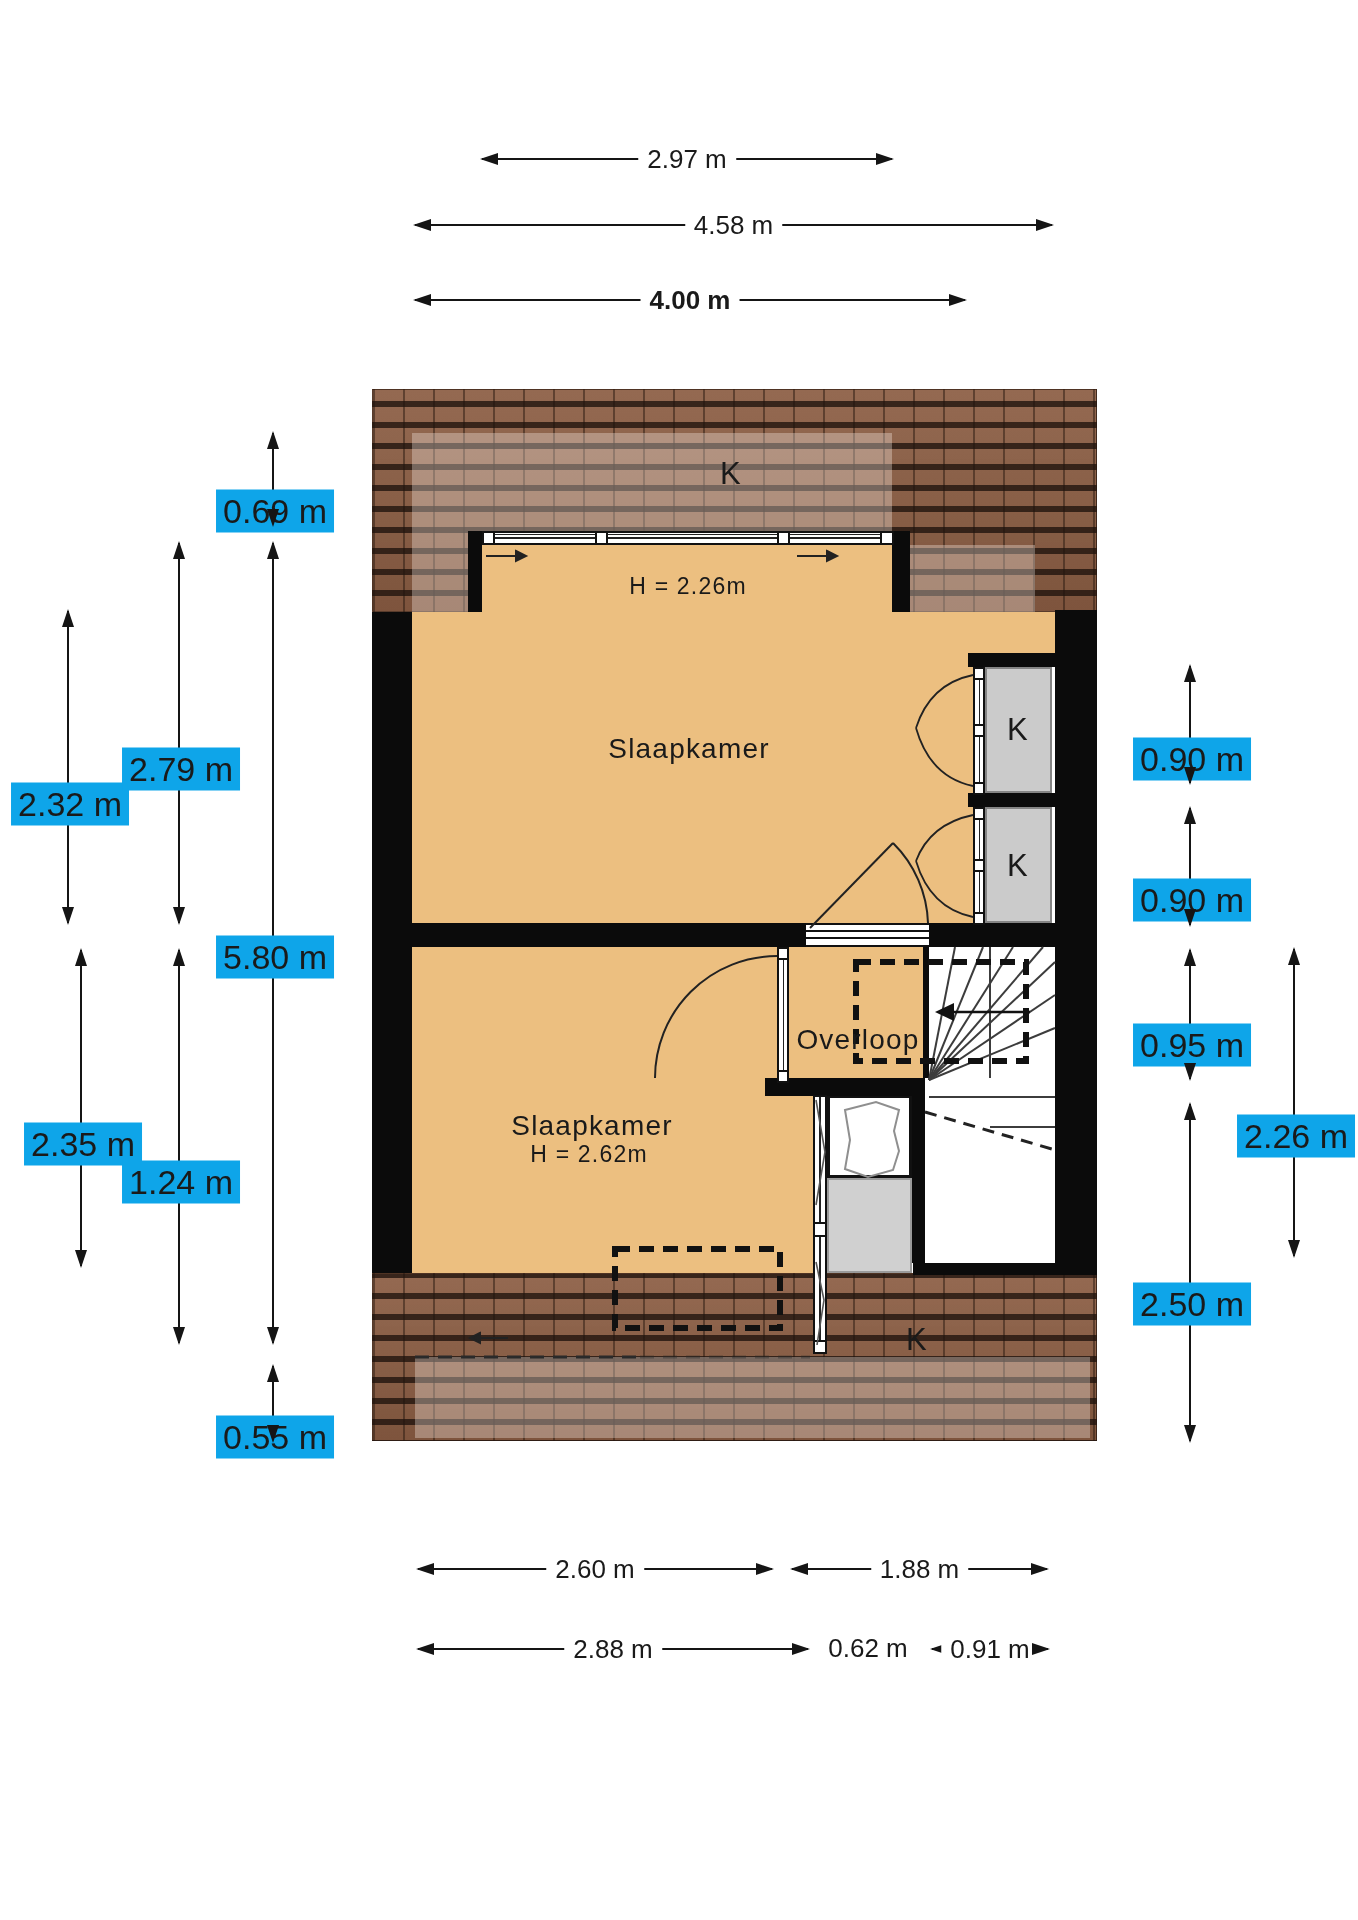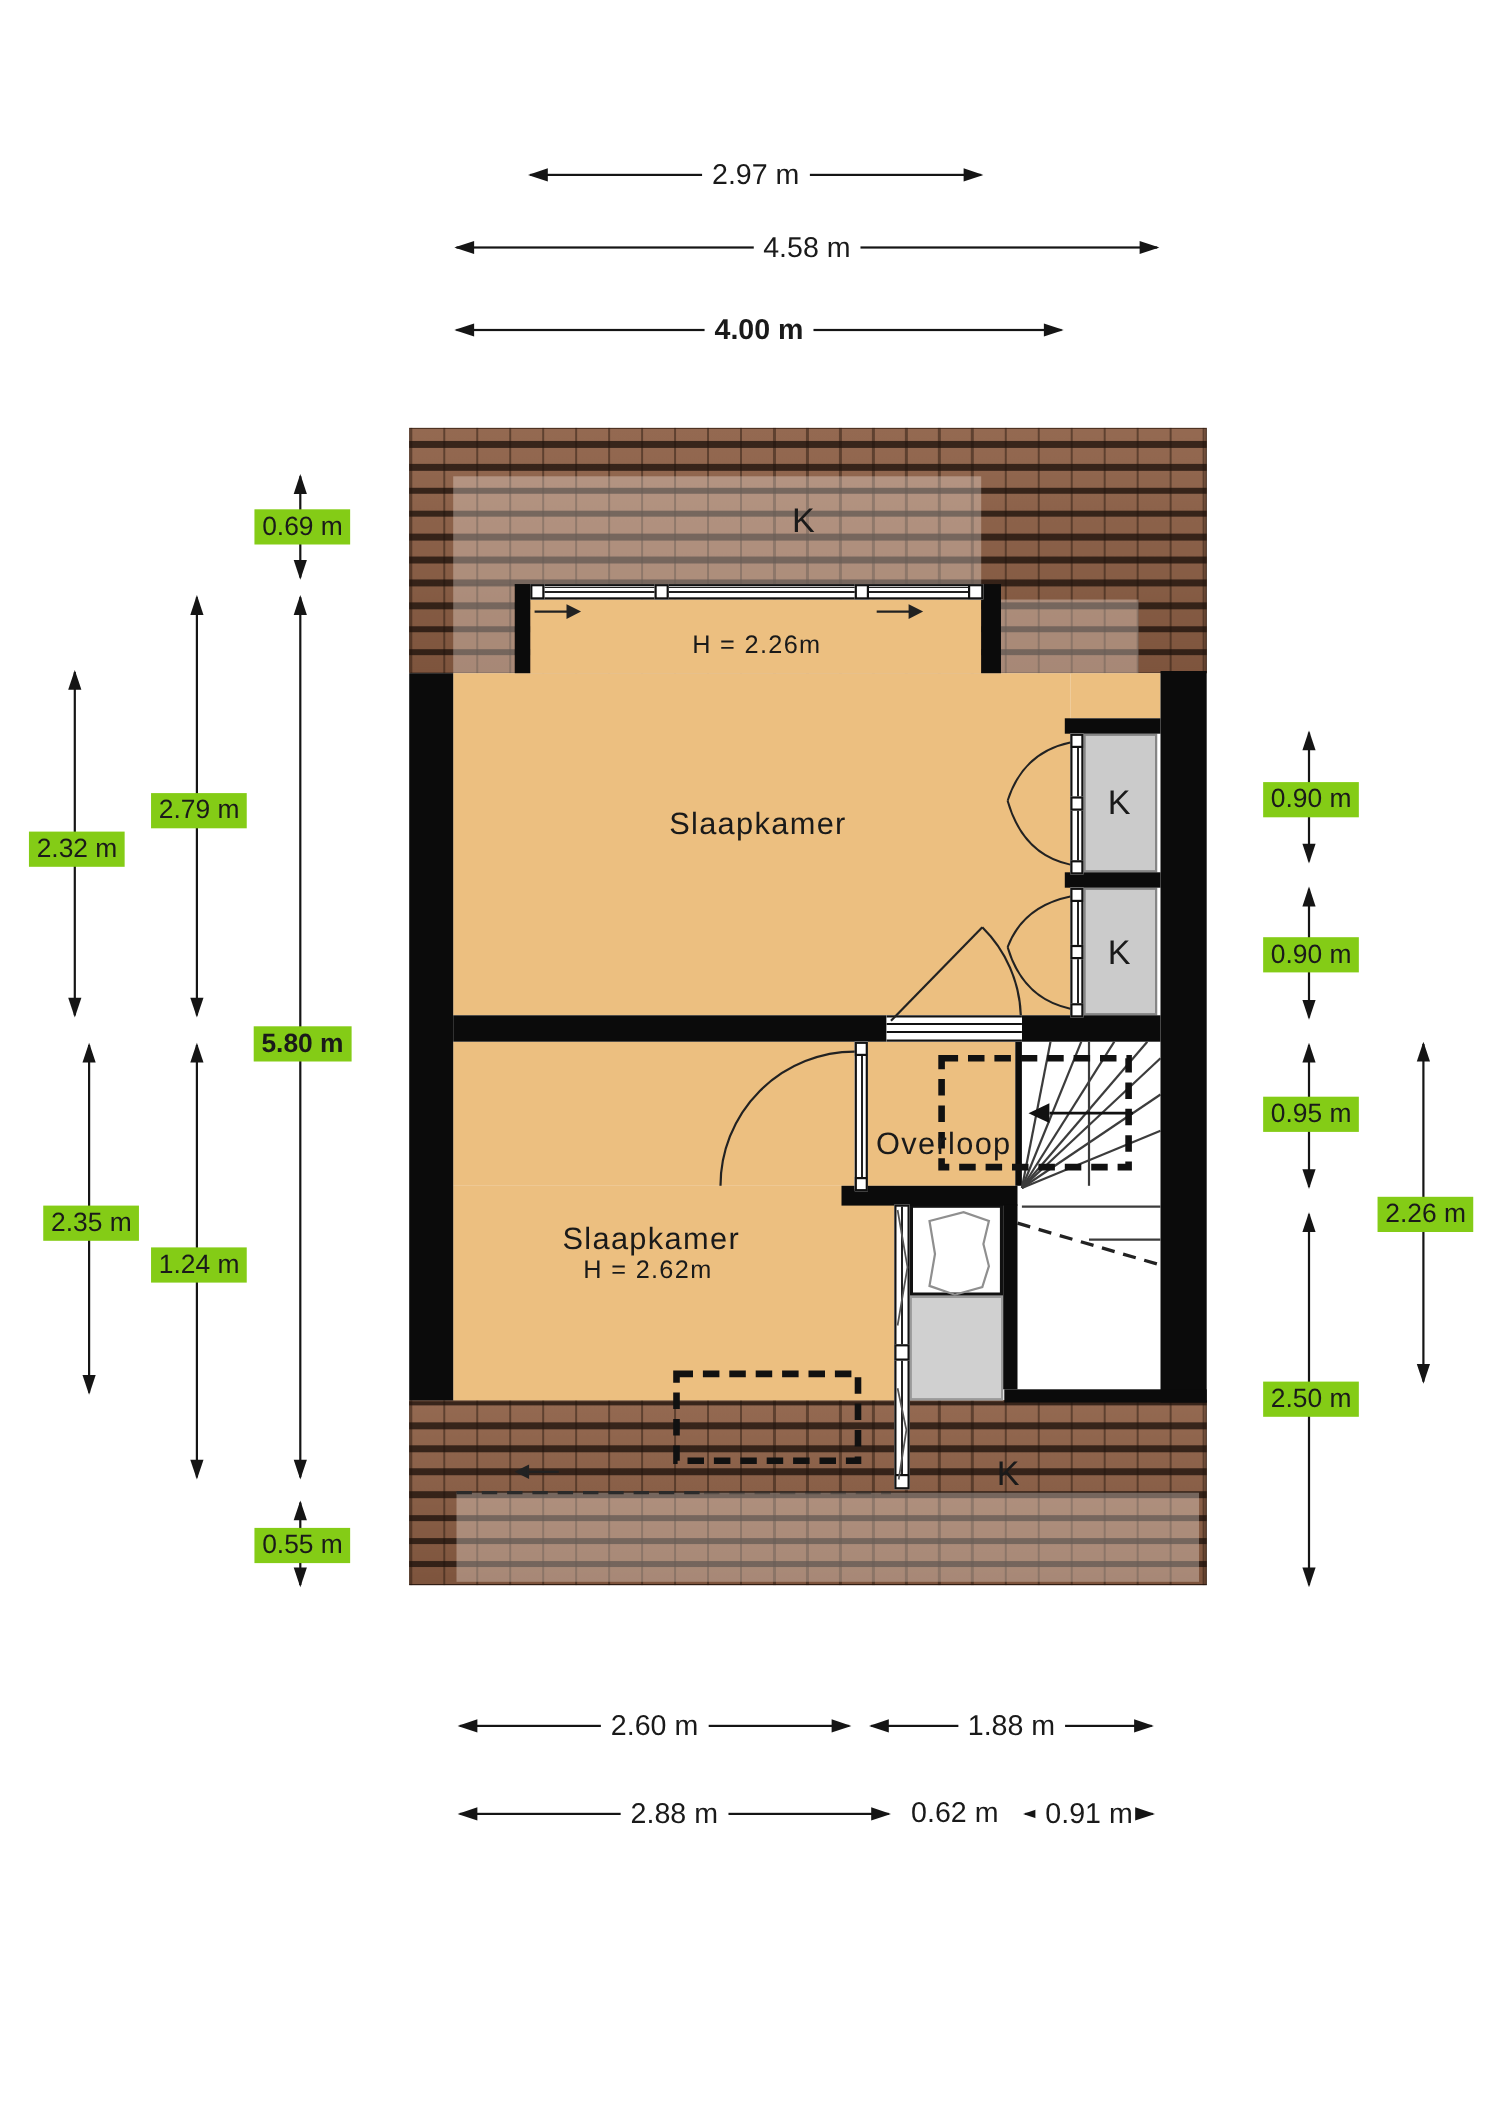--- a/index.html
+++ b/index.html
@@ -42,21 +42,21 @@
   .hdim::after{content:"";position:absolute;right:-2px;top:-7px;
       border-top:6px solid transparent;border-bottom:6px solid transparent;border-left:18px solid var(--dim_color);}
   .hdim span{position:absolute;left:50%;top:-1px;transform:translate(-50%,-50%);
       background:#fff;padding:1px 9px;font-size:26px;white-space:nowrap;color:var(--text_color);}
   .vdim{position:absolute;width:0;border-left:2px solid var(--dim_color);}
   .vdim::before{content:"";position:absolute;top:-2px;left:-7px;
       border-left:6px solid transparent;border-right:6px solid transparent;border-bottom:18px solid var(--dim_color);}
   .vdim::after{content:"";position:absolute;bottom:-2px;left:-7px;
       border-left:6px solid transparent;border-right:6px solid transparent;border-top:18px solid var(--dim_color);}
   .vdim span{position:absolute;left:1px;transform:translate(-50%,-50%);
-      background:#84cc16;padding:2px 7px;font-size:24px;white-space:nowrap;color:var(--text_color);}
+      background:#0ea5e9;padding:2px 7px;font-size:34px;white-space:nowrap;color:var(--text_color);margin-top:32px;}
   .plain-label{position:absolute;transform:translate(-50%,-50%);font-size:26px;white-space:nowrap;color:var(--text_color);}
   .plan-text{position:absolute;transform:translate(-50%,-50%);white-space:nowrap;color:var(--text_color);letter-spacing:1.2px;}
   .footer{position:absolute;transform:translate(-50%,-50%);font-size:30px;white-space:nowrap;color:var(--text_color);}
   svg.deco{position:absolute;left:0;top:0;}
 </style>
 </head>
 <body>
 
 <div class="page">
 
@@ -209,21 +209,21 @@
       <div class="vdim" style="left: 272px; top: 433px; height: 92px;">
         <span style="top: 46px;">0.69 m</span>
       </div>
       <div class="vdim" style="left: 67px; top: 611px; height: 312px;">
         <span style="top: 161px;">2.32 m</span>
       </div>
       <div class="vdim" style="left: 178px; top: 543px; height: 380px;">
         <span style="top: 194px;">2.79 m</span>
       </div>
       <div class="vdim" style="left: 272px; top: 543px; height: 800px;">
-        <span style="top: 406px; font-weight: bold;">5.80 m</span>
+        <span style="top: 382px;">5.80 m</span>
       </div>
       <div class="vdim" style="left: 80px; top: 950px; height: 316px;">
         <span style="top: 162px;">2.35 m</span>
       </div>
       <div class="vdim" style="left: 178px; top: 950px; height: 393px;">
         <span style="top: 200px;">1.24 m</span>
       </div>
       <div class="vdim" style="left: 272px; top: 1366px; height: 75px;">
         <span style="top: 39px;">0.55 m</span>
       </div>

